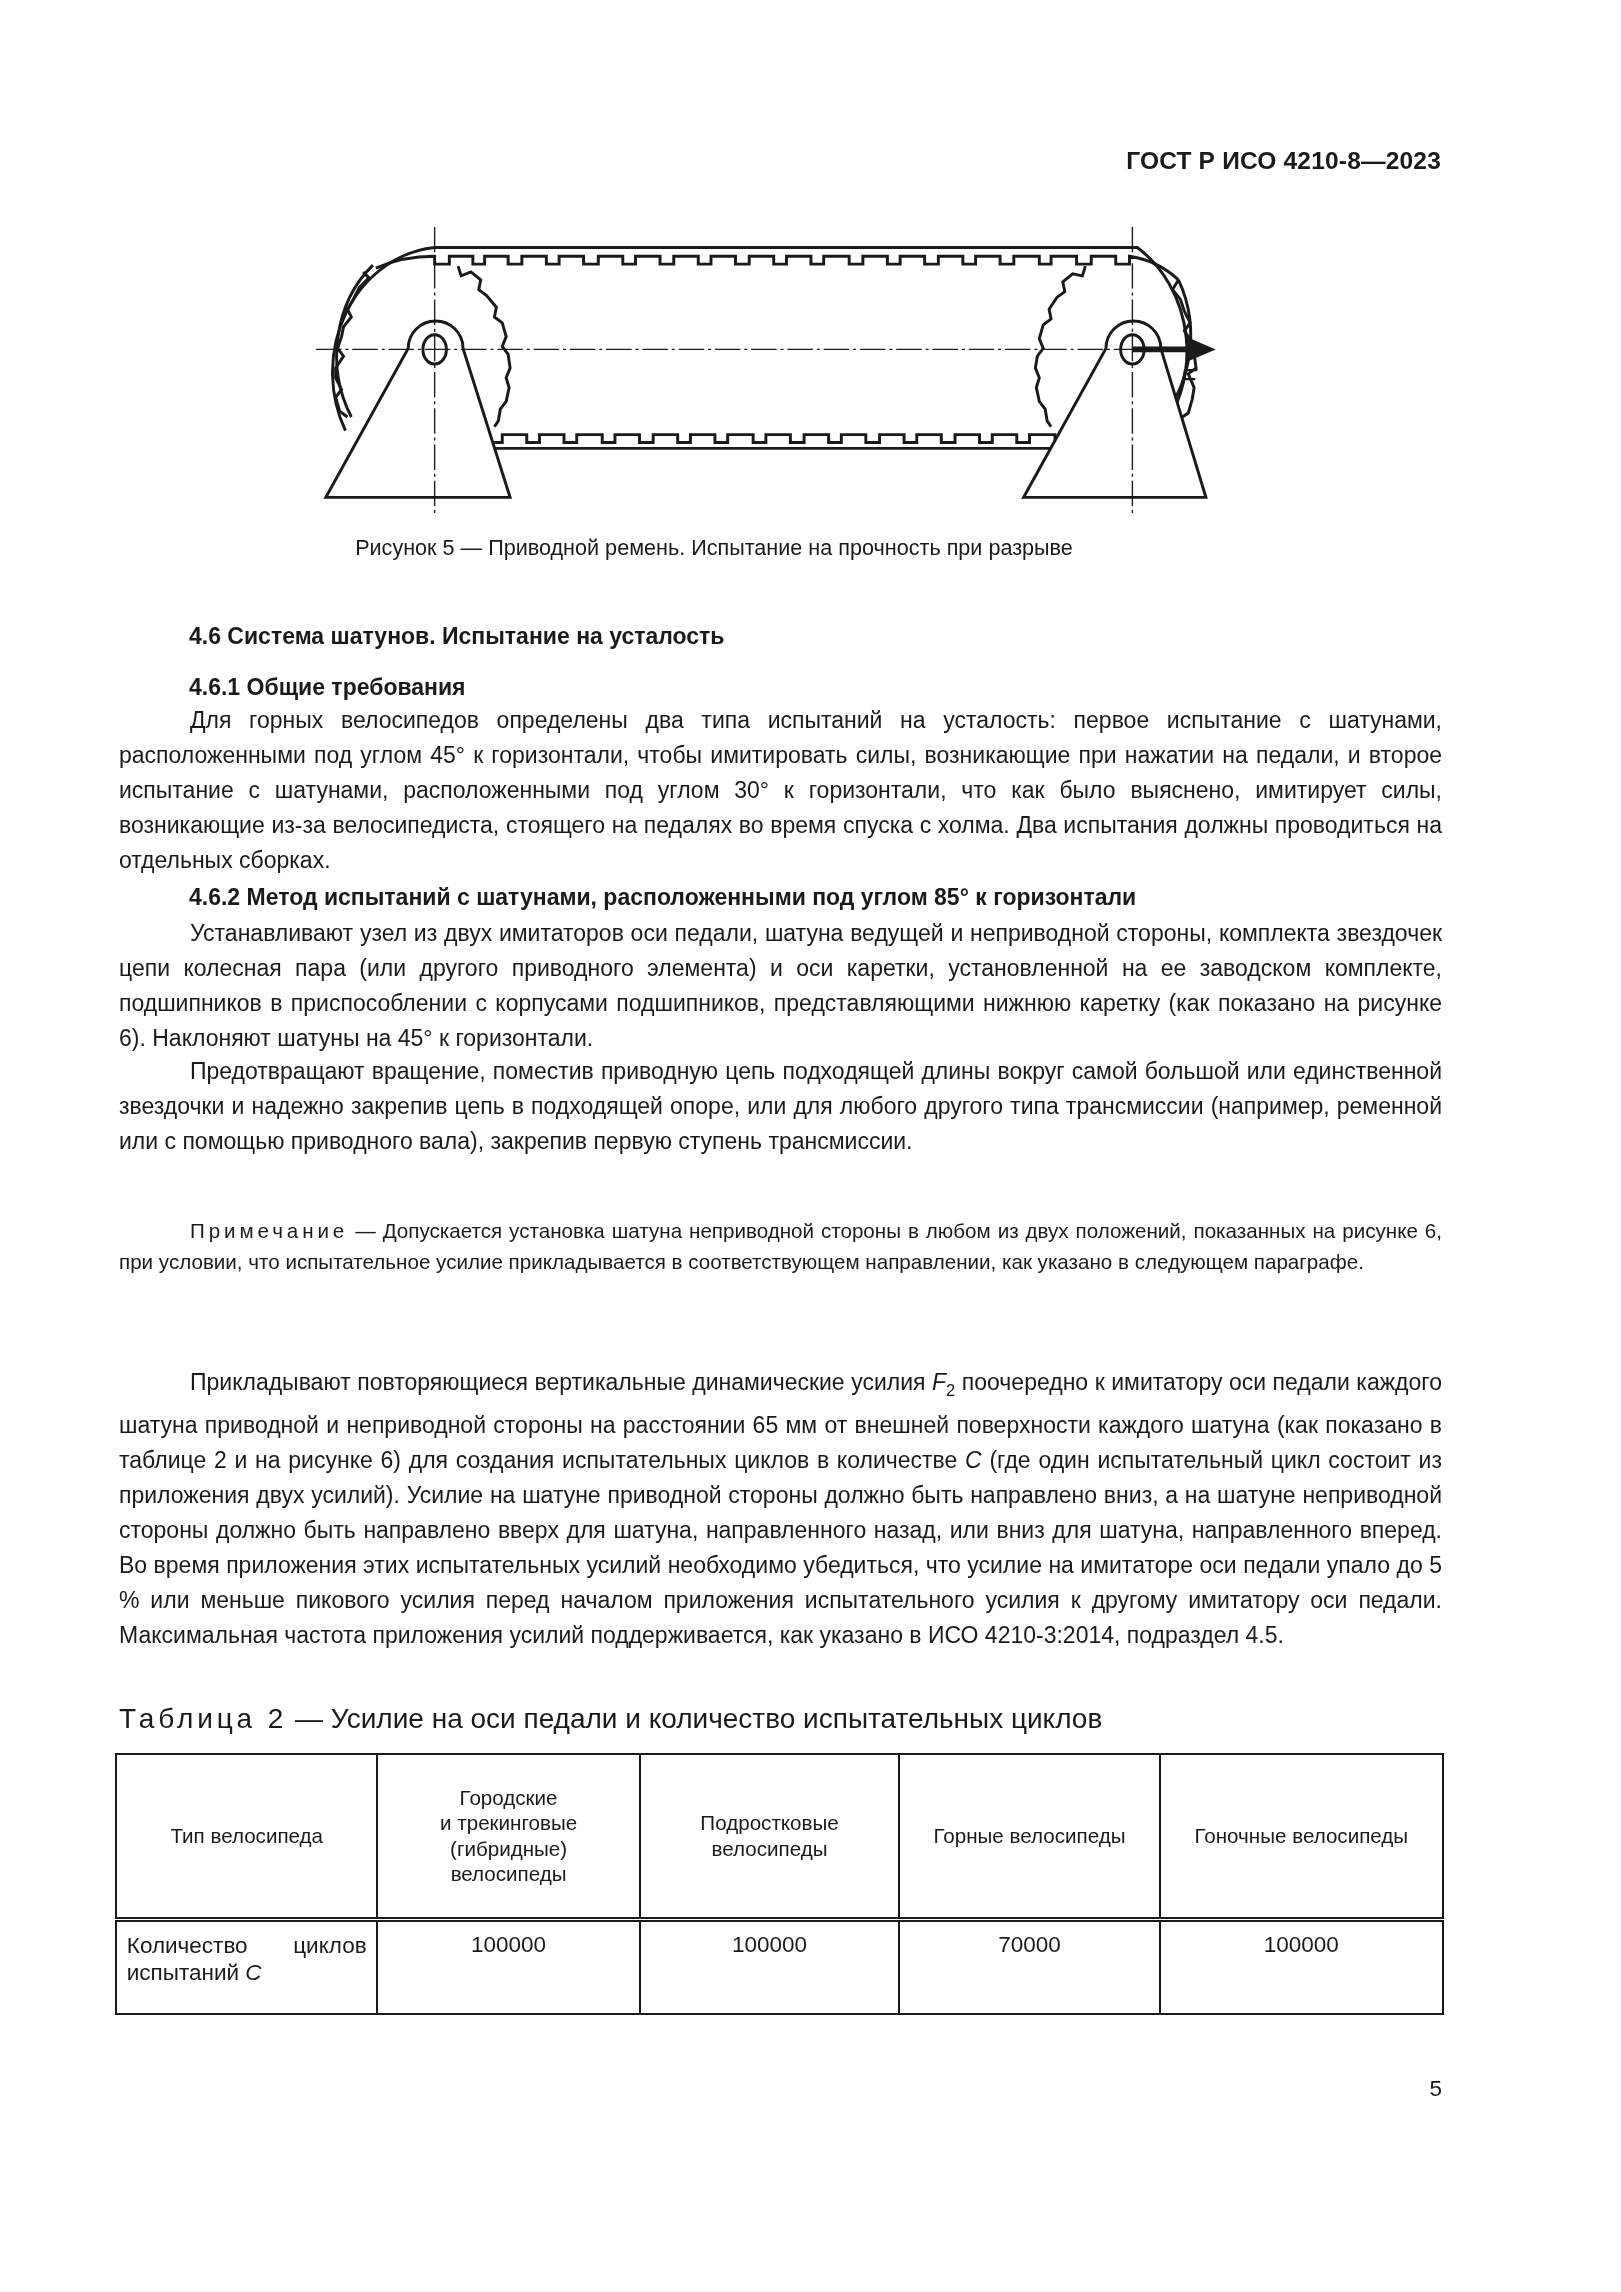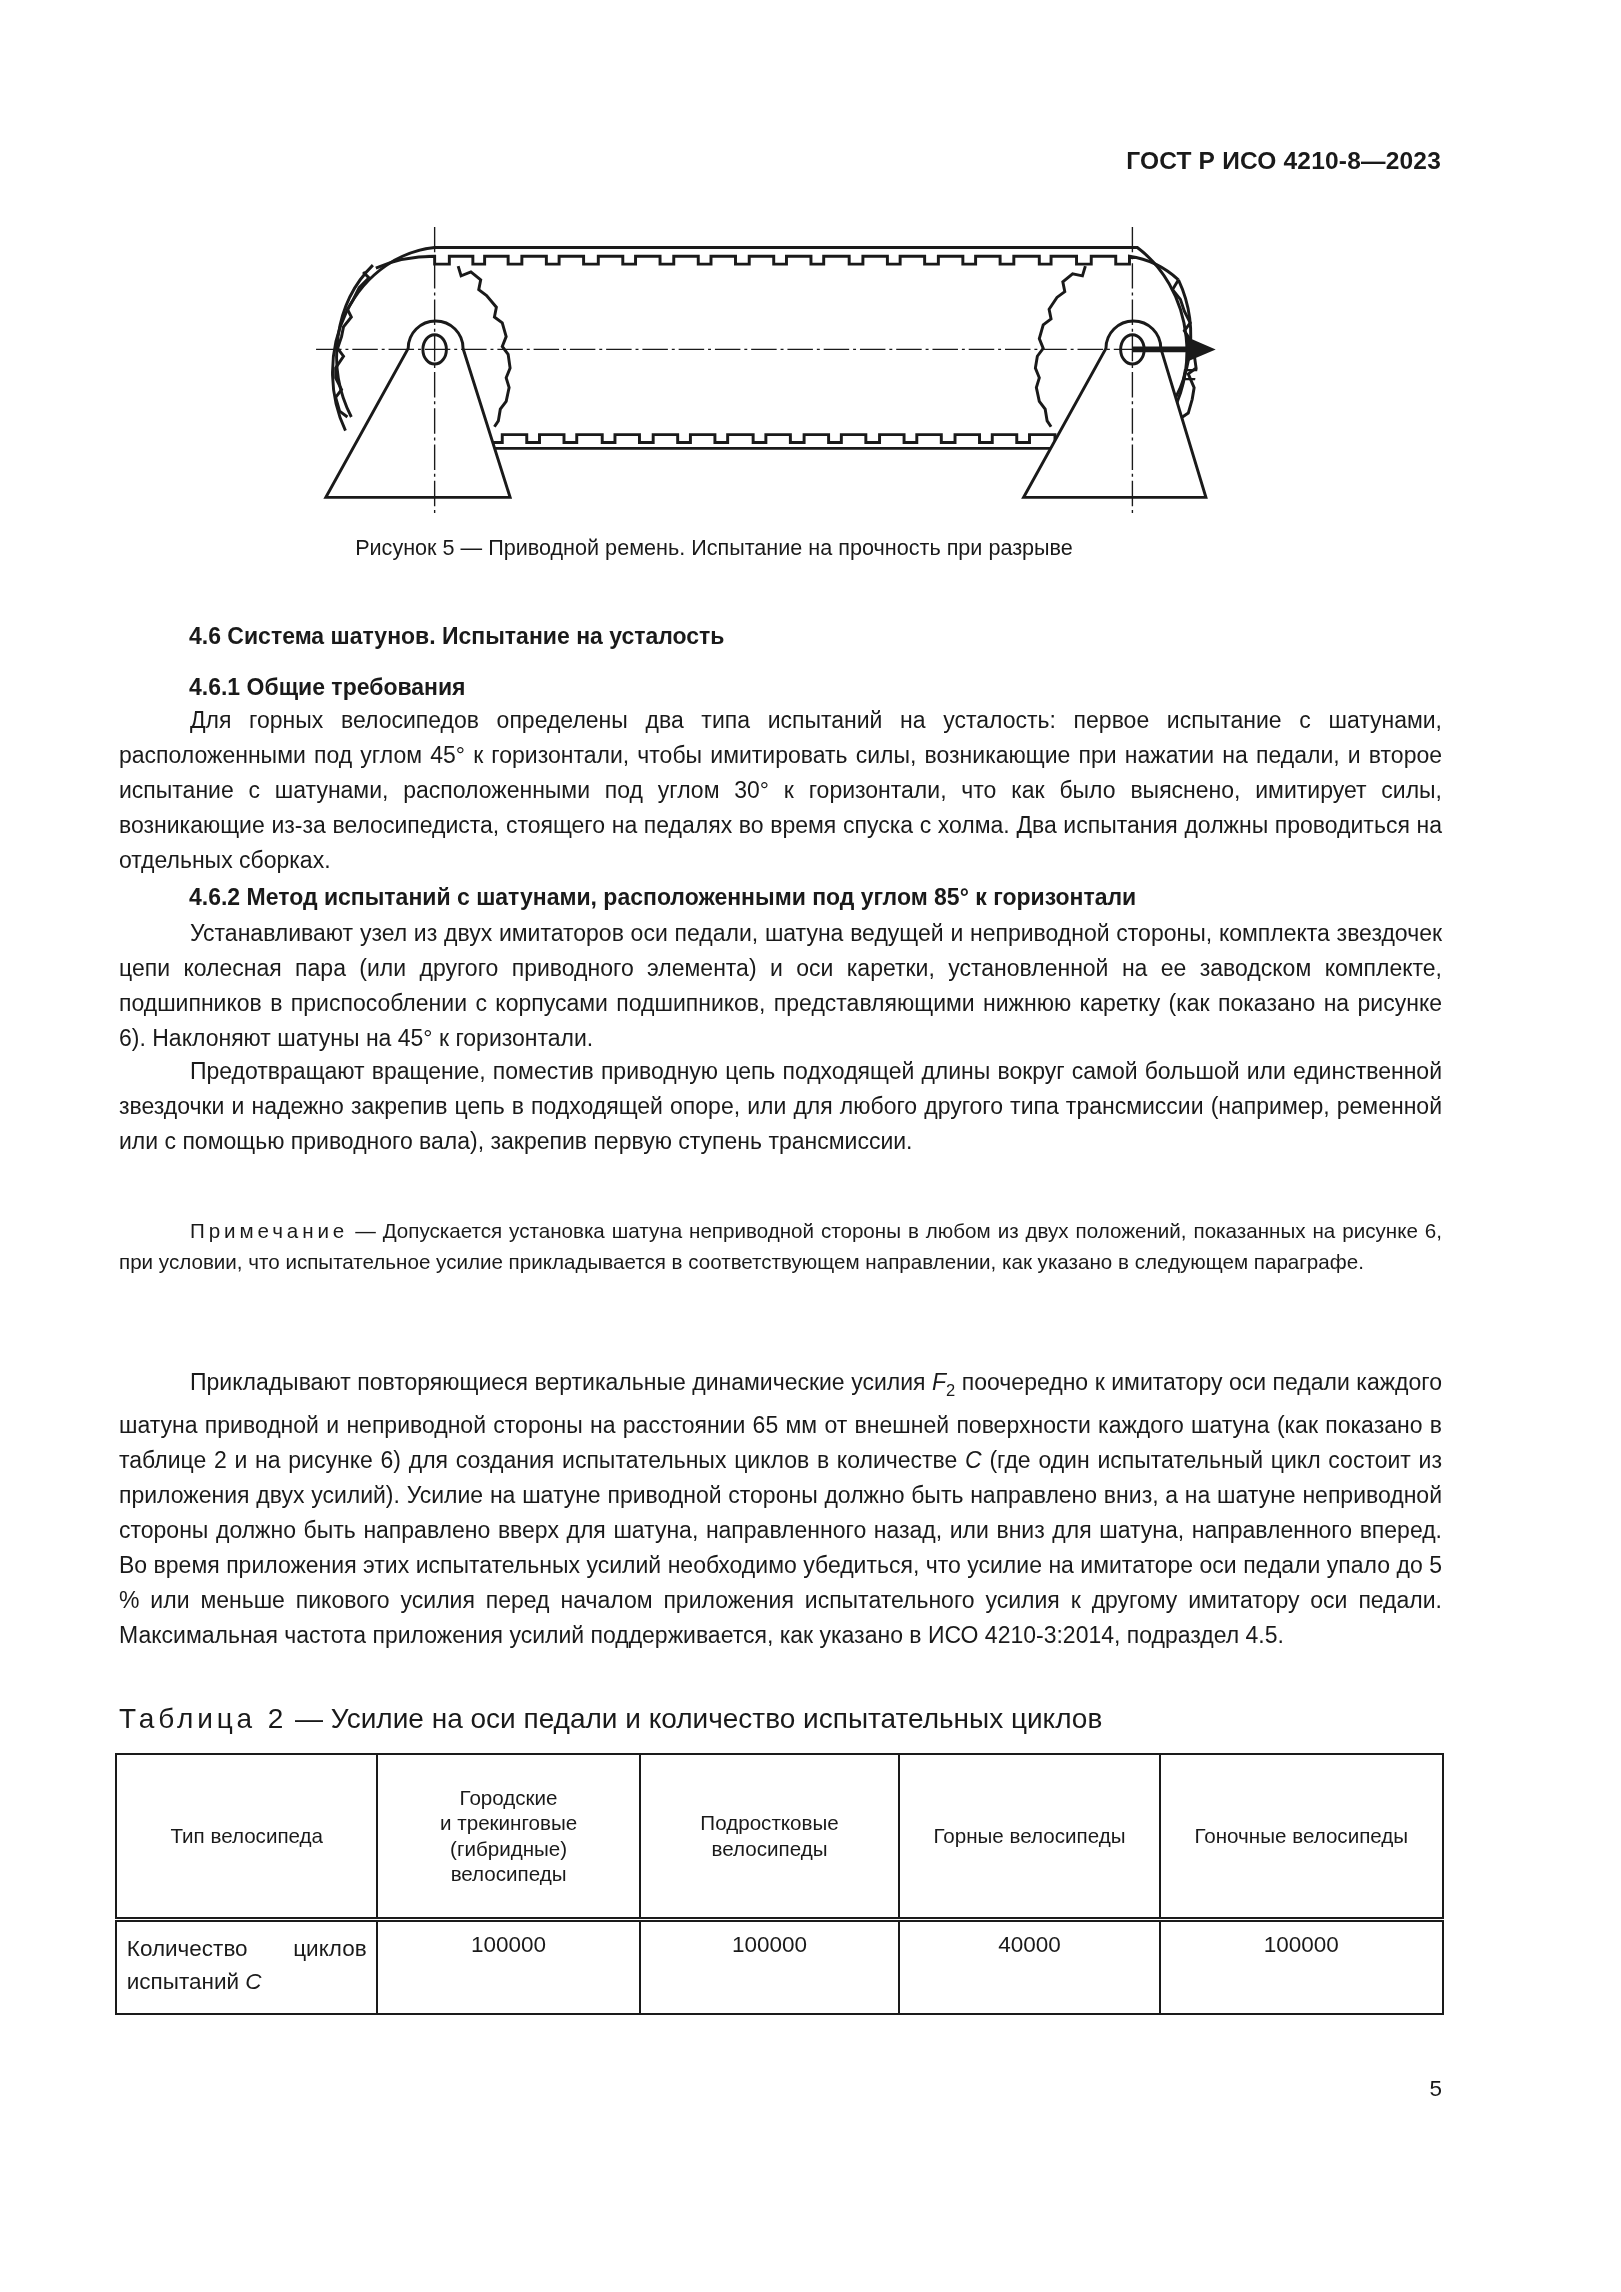--- a/index.html
+++ b/index.html
@@ -17,21 +17,21 @@
   .spaced { letter-spacing: 3.9px; }
   .table-caption { position: absolute; left: 119px; top: 1703px; font-size: 28px; }
   table.data-table { position: absolute; left: 115px; top: 1753px; width: 1329px; border-collapse: collapse; font-size: 20.6px; }
   table.data-table td, table.data-table th { border: 2.5px solid #1a1a1a; text-align: center; vertical-align: middle; font-weight: normal; padding: 3.9px 9.8px; }
   table.data-table thead th { height: 154px; line-height: 25.5px; }
   table.data-table thead tr { border-bottom: 5.9px double #1a1a1a; }
   table.data-table tbody tr.r1 td { height: 51px; vertical-align: middle; font-size: 22.5px; }
   table.data-table tbody tr.r2 td { height: 78px; vertical-align: top; padding-top: 9.8px; font-size: 22.5px; }
   table.data-table tbody tr.r1 { border-bottom: 3.9px solid #1a1a1a; }
   table.data-table td.rowhead { text-align: left; font-size: 22.5px; }
-  table.data-table td.rowhead.justified { text-align: justify; text-align-last: left; line-height: 33px; }
+  table.data-table td.rowhead.justified { text-align: justify; text-align-last: left; line-height: 27px; }
   .page-number { position: absolute; top: 2076px; right: 179px; font-size: 22.5px; }
 </style>
 </head>
 <body>
 
 <div class="page-header">ГОСТ Р ИСО 4210-8—2023</div>
 
 <div class="figure">
   <svg width="941" height="294" viewBox="0 0 960 300">
     <g fill="none" stroke="#1a1a1a" stroke-width="3">
@@ -125,20 +125,20 @@
       </th>
       <th>Горные велосипеды</th>
       <th>Гоночные велосипеды</th>
     </tr>
   </thead>
   <tbody>
     <tr class="r2">
       <td class="rowhead justified"><span>Количество циклов испытаний </span><i>C</i></td>
       <td>100000</td>
       <td>100000</td>
-      <td>40000</td>
+      <td>70000</td>
       <td>100000</td>
     </tr>
   </tbody>
 </table>
 
 <div class="page-number">5</div>
 
 
 </body></html>

